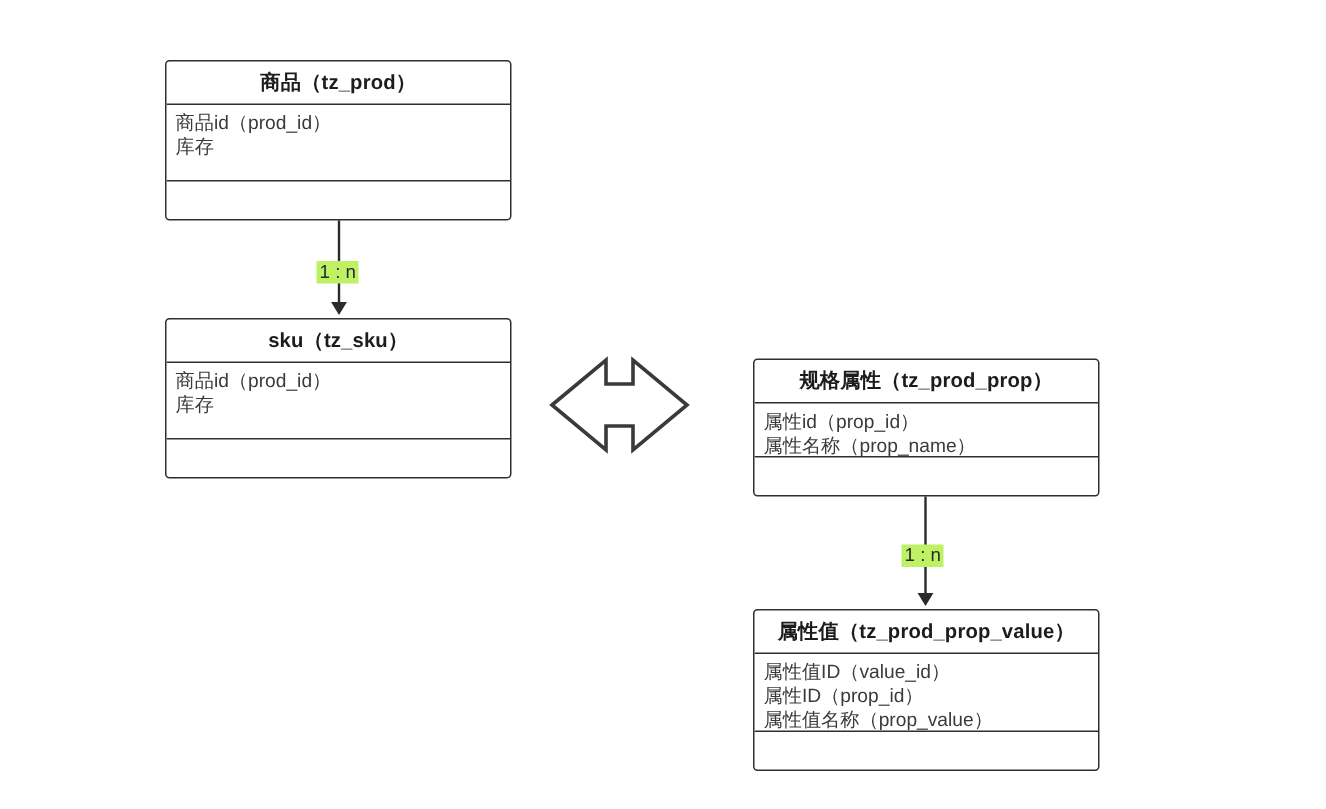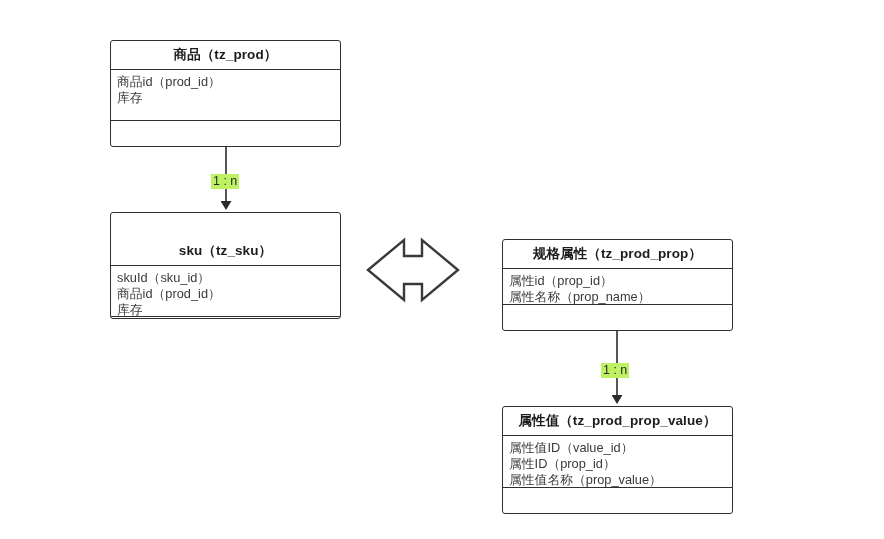--- a/index.html
+++ b/index.html
@@ -67,21 +67,21 @@
     flex: 1 1 auto;
   }
 
   
   #box-prod     { left: 110px; top: 40px;  width: 231px; height: 107px; }
   #box-prod .entity-title { height: 29px; }
   #box-prod .entity-attrs { height: 51px; }
   #box-prod .entity-ops   { height: 26px; }
 
   #box-sku      { left: 110px; top: 212px; width: 231px; height: 107px; }
-  #box-sku .entity-title { height: 29px; margin-top: 24px; }
+  #box-sku .entity-title { height: 29px; }
   #box-sku .entity-attrs { height: 51px; }
   #box-sku .entity-ops   { height: 26px; }
 
   #box-prop     { left: 502px; top: 239px; width: 231px; height: 92px; }
   #box-prop .entity-title { height: 29px; }
   #box-prop .entity-attrs { height: 36px; }
   #box-prop .entity-ops   { height: 26px; }
 
   #box-propval  { left: 502px; top: 406px; width: 231px; height: 108px; }
   #box-propval .entity-title { height: 29px; }
@@ -143,21 +143,20 @@
     <div class="entity-attrs">
       <div class="attr-line">商品id（prod_id）</div>
       <div class="attr-line">库存</div>
     </div>
     <div class="entity-ops"></div>
   </div>
 
   <div class="entity" id="box-sku">
     <div class="entity-title">sku（tz_sku）</div>
     <div class="entity-attrs">
-      <div class="attr-line">skuId（sku_id）</div>
       <div class="attr-line">商品id（prod_id）</div>
       <div class="attr-line">库存</div>
     </div>
     <div class="entity-ops"></div>
   </div>
 
   <div class="entity" id="box-prop">
     <div class="entity-title">规格属性（tz_prod_prop）</div>
     <div class="entity-attrs">
       <div class="attr-line">属性id（prop_id）</div>

